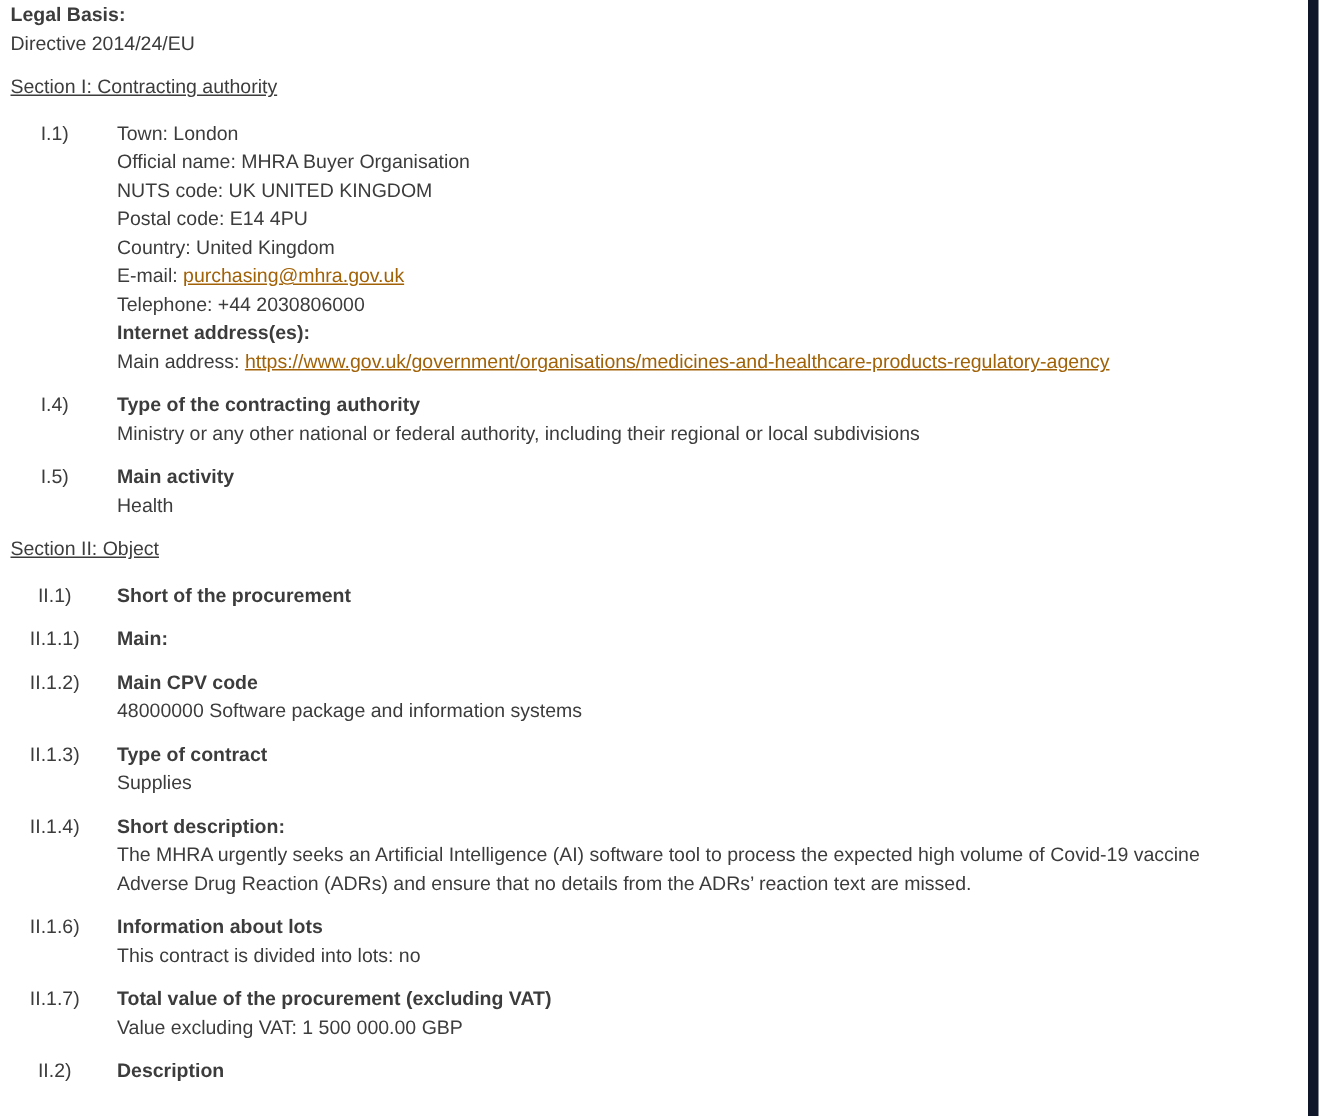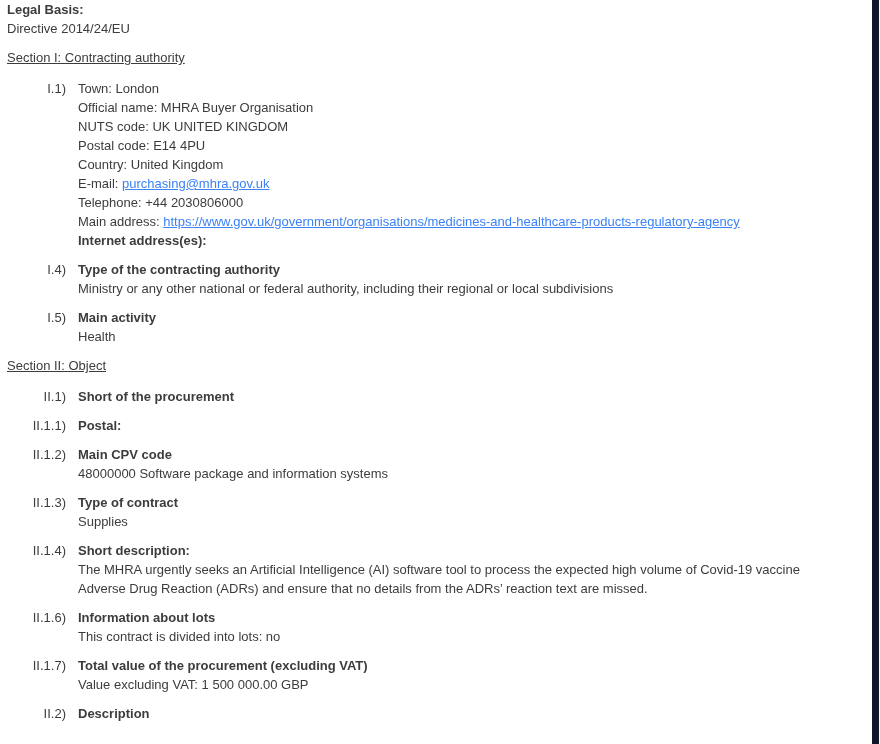--- a/index.html
+++ b/index.html
@@ -25,32 +25,32 @@
     text-decoration: underline;
     margin: 4px 0 12px 0;
   }
   .item {
     display: flex;
     margin-bottom: 10px;
   }
   .num {
     width: 59px;
     flex: 0 0 59px;
-    text-align: right;
+    text-align: center;
     margin-right: 12px;
     white-space: nowrap;
   }
   .content {
     flex: 1;
     max-width: 762px;
   }
   .heading { font-weight: bold; }
   .line { }
   .link {
-    color: #3b82f6;
+    color: #a16207;
     text-decoration: underline;
     cursor: pointer;
     word-break: break-all;
   }
 </style>
 </head>
 <body>
 
 <div class="page">
 
@@ -64,22 +64,22 @@
   <div class="item">
     <div class="num">I.1)</div>
     <div class="content">
       <div class="line">Town: London</div>
       <div class="line">Official name: MHRA Buyer Organisation</div>
       <div class="line">NUTS code: UK UNITED KINGDOM</div>
       <div class="line">Postal code: E14 4PU</div>
       <div class="line">Country: United Kingdom</div>
       <div class="line"><span>E-mail: </span><a class="link">purchasing@mhra.gov.uk</a></div>
       <div class="line">Telephone: +44 2030806000</div>
+      <div class="line bold">Internet address(es):</div>
       <div class="line"><span>Main address: </span><a class="link">https://www.gov.uk/government/organisations/medicines-and-healthcare-products-regulatory-agency</a></div>
-      <div class="line bold">Internet address(es):</div>
     </div>
   </div>
 
   <div class="item">
     <div class="num">I.4)</div>
     <div class="content">
       <div class="heading">Type of the contracting authority</div>
       <div class="line">Ministry or any other national or federal authority, including their regional or local subdivisions</div>
     </div>
   </div>
@@ -97,21 +97,21 @@
   <div class="item">
     <div class="num">II.1)</div>
     <div class="content">
       <div class="heading">Short of the procurement</div>
     </div>
   </div>
 
   <div class="item">
     <div class="num">II.1.1)</div>
     <div class="content">
-      <div class="heading">Postal:</div>
+      <div class="heading">Main:</div>
     </div>
   </div>
 
   <div class="item">
     <div class="num">II.1.2)</div>
     <div class="content">
       <div class="heading">Main CPV code</div>
       <div class="line">48000000 Software package and information systems</div>
     </div>
   </div>

